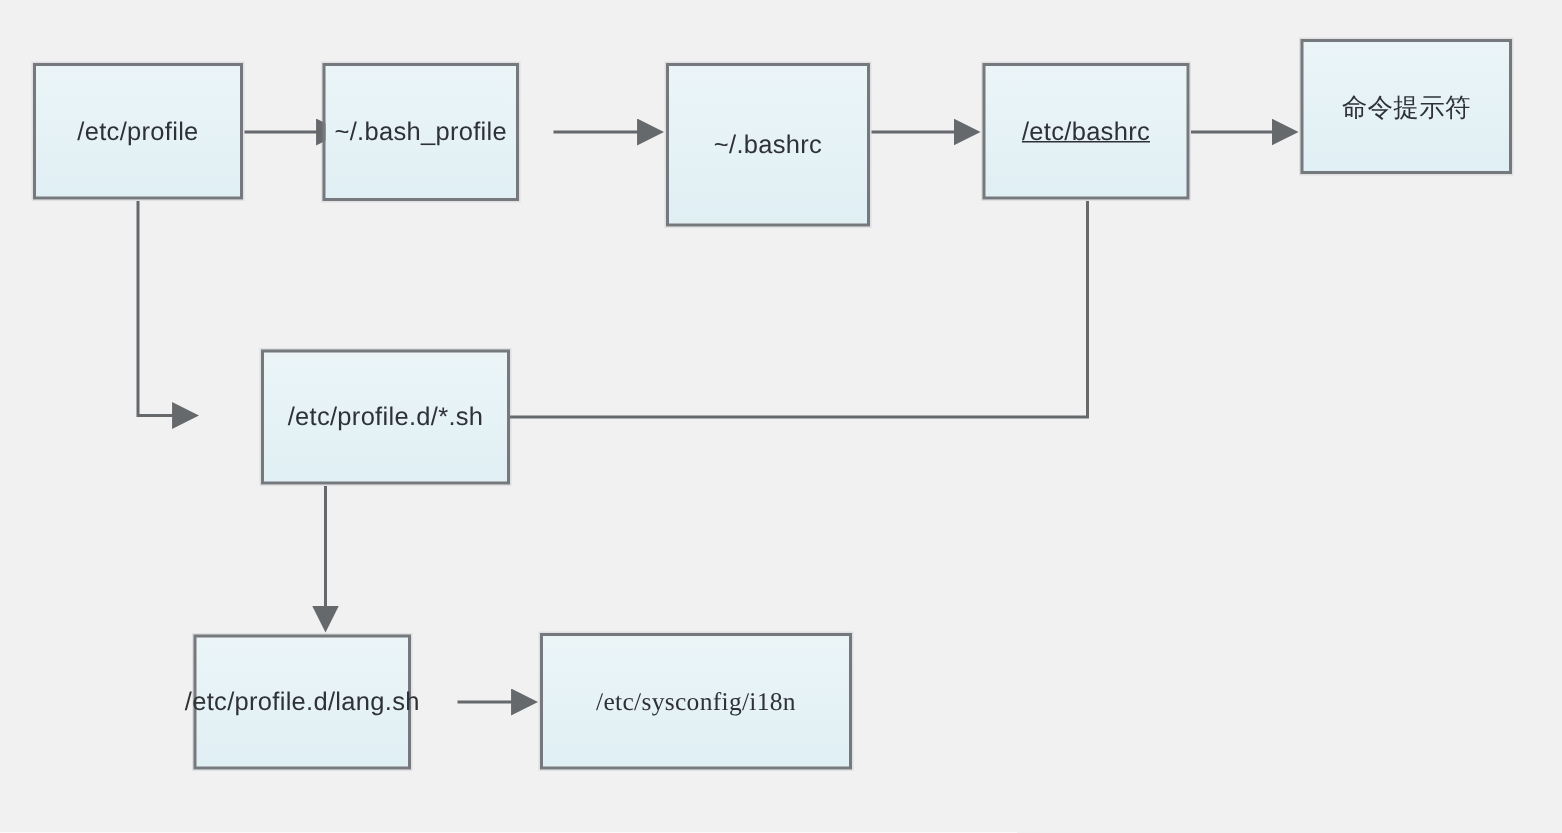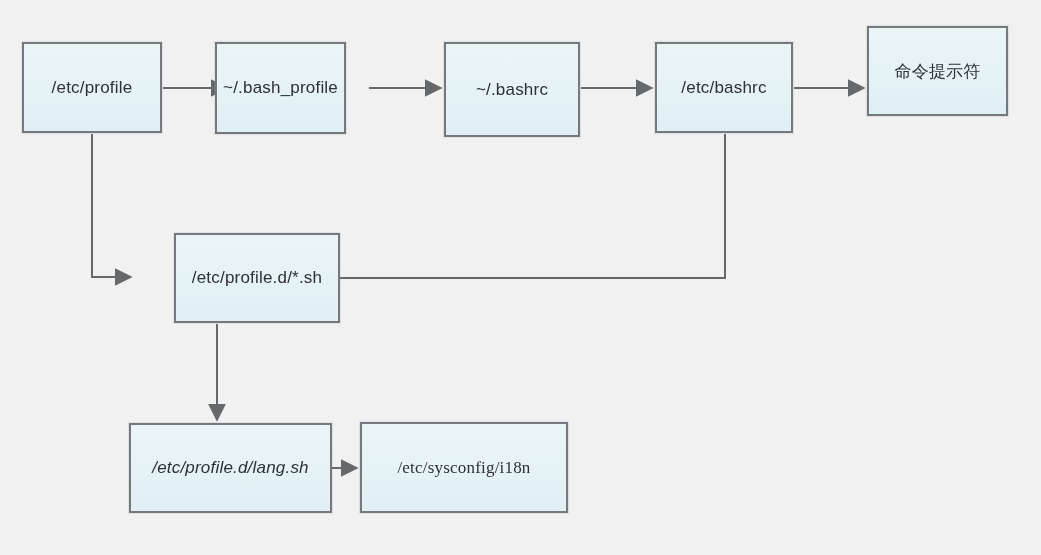--- a/index.html
+++ b/index.html
@@ -33,25 +33,25 @@
     border: 2px solid #75797d;
     color: #2e3135;
     font-size: 17px;
     letter-spacing: 0.2px;
     text-align: left;
     box-shadow: 0 0 0 1px rgba(120,125,130,0.15);
   }
   
   #node-etc-profile    { left: 22px;  top: 42px;  width: 140px; height: 91px; }
   #node-bash-profile   { left: 215px; top: 42px;  width: 131px; height: 92px; }
-  #node-bashrc         { left: 444px; top: 42px;  width: 136px; height: 95px; }
-  #node-etc-bashrc     { left: 655px; top: 42px;  width: 138px; height: 91px; }
+  #node-bashrc         { left: 444px; top: 42px;  width: 136px; height: 109px; }
+  #node-etc-bashrc     { left: 655px; top: 42px;  width: 138px; height: 91px; text-decoration: underline; }
   #node-command-prompt { left: 867px; top: 26px;  width: 141px; height: 90px; }
   #node-profile-d-sh   { left: 134px; top: 233px; width: 166px; height: 90px; margin-left: 40px; }
-  #node-lang-sh        { left: 129px; top: 423px; width: 203px; height: 90px; font-style: italic; }
+  #node-lang-sh        { left: 129px; top: 423px; width: 145px; height: 90px; }
   #node-sysconfig-i18n { left: 360px; top: 422px; width: 208px; height: 91px; font-family: Liberation Serif, serif; }
 </style>
 </head>
 <body>
 
 <div id="canvas">
 
   <svg id="edge-layer" width="1041" height="555" viewBox="0 0 1041 555" xmlns="http://www.w3.org/2000/svg">
     <defs>
       <marker id="arrow" viewBox="0 0 10 10" refX="8.5" refY="5" markerWidth="9" markerHeight="9" orient="auto-start-reverse">

